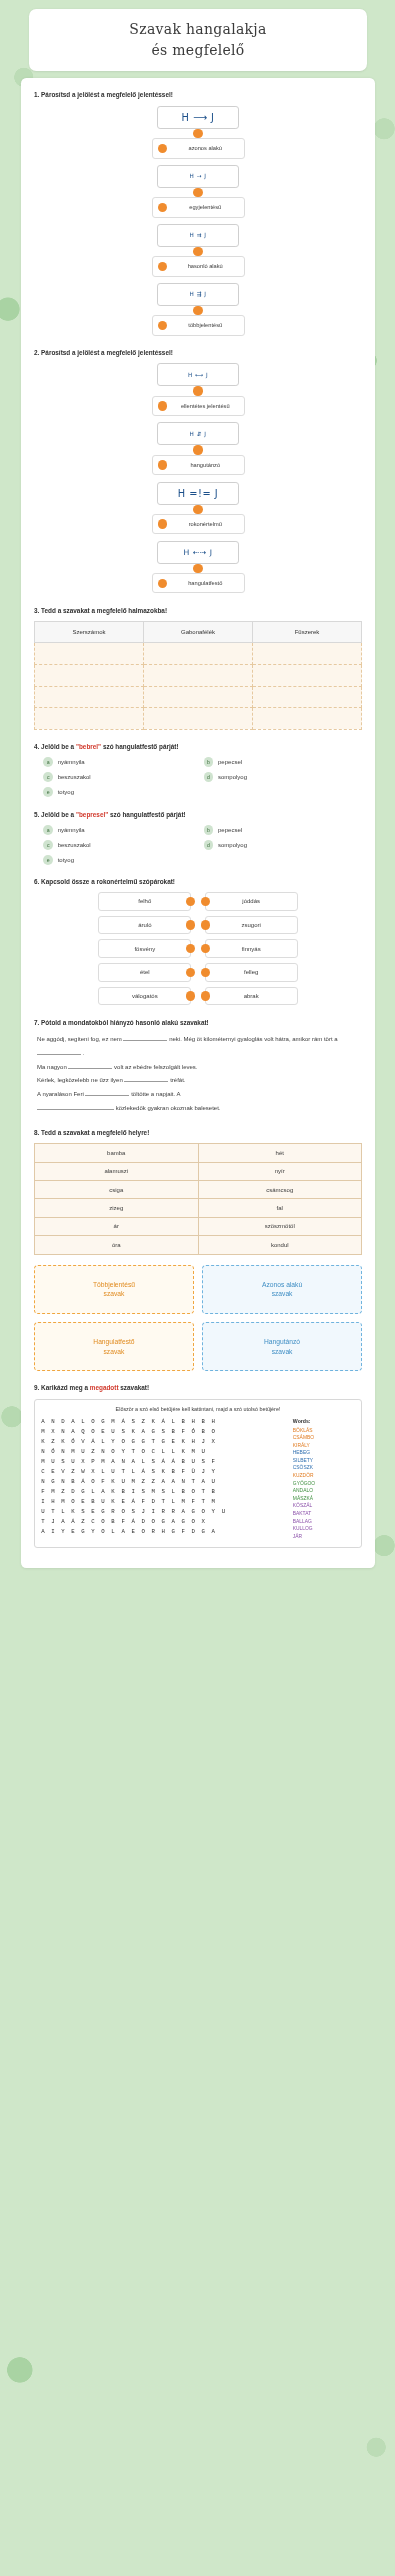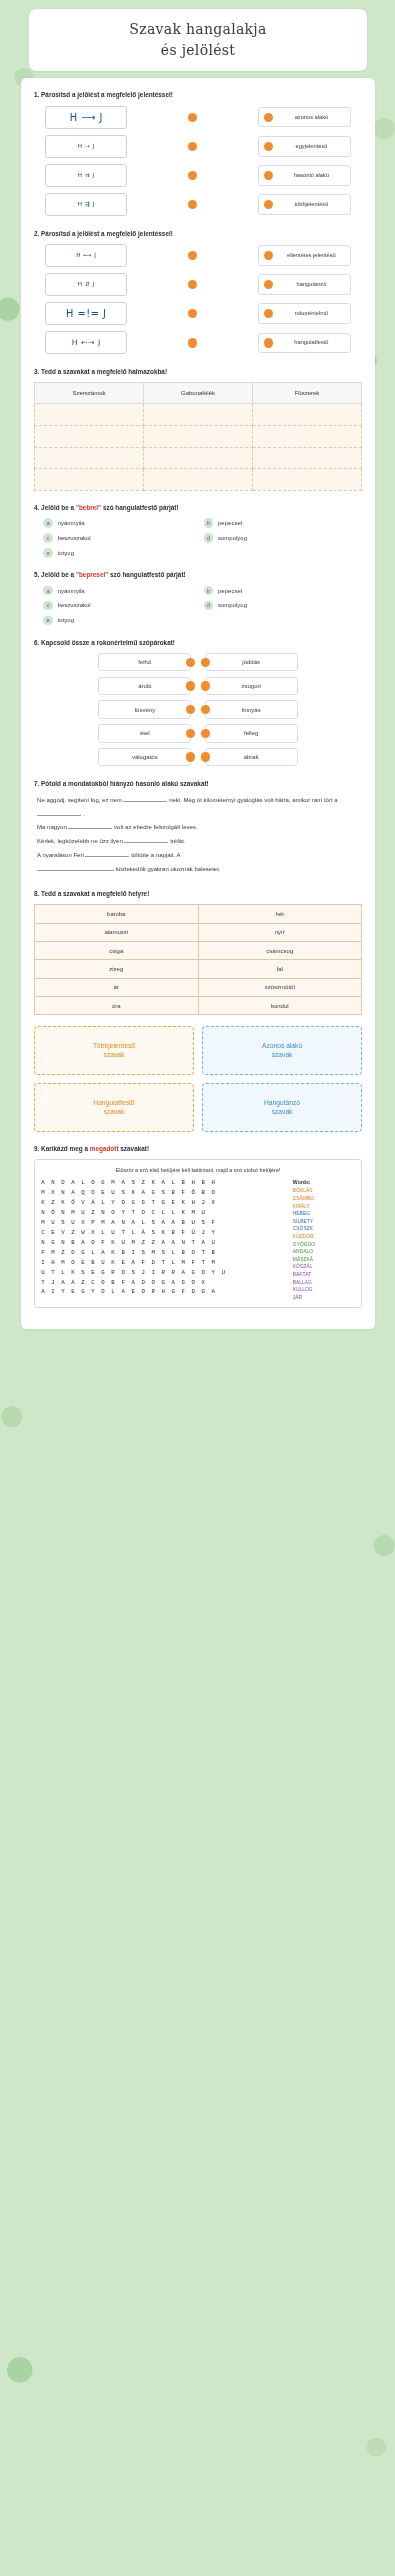--- a/index.html
+++ b/index.html
@@ -74,20 +74,21 @@
   .task-title:first-child { margin-top: 2.1px; }
   .task-title .red { color:#d1392c; }
 
   
   .match-row {
     display: flex;
     align-items: center;
     justify-content: space-between;
     margin: 0 0 6.2px 0;
     padding: 0 11.3px;
+    flex-direction: column;
   }
   .left-box {
     width: 82px;
     height: 23px;
     border: 0.5px solid #cfcfcf;
     border-radius: 3.1px;
     display: flex;
     align-items: center;
     justify-content: center;
     background: #fff;
@@ -295,21 +296,21 @@
 <body>
 
 <div class="page">
   <div class="leaf-bg"></div>
 
   <div class="content">
 
     <div class="title-card">
       <h1>
         <span>Szavak hangalakja</span>
-        <span class="l2">és jelölést</span>
+        <span class="l2">és megfelelő</span>
       </h1>
     </div>
 
     <div class="sheet">
 
       <div class="task-title">1. Párosítsd a jelölést a megfelelő jelentéssel!</div>
       <div>
         <div class="match-row">
           <div class="left-box">
             <span class="arrow-art big">H ⟶ J</span>

